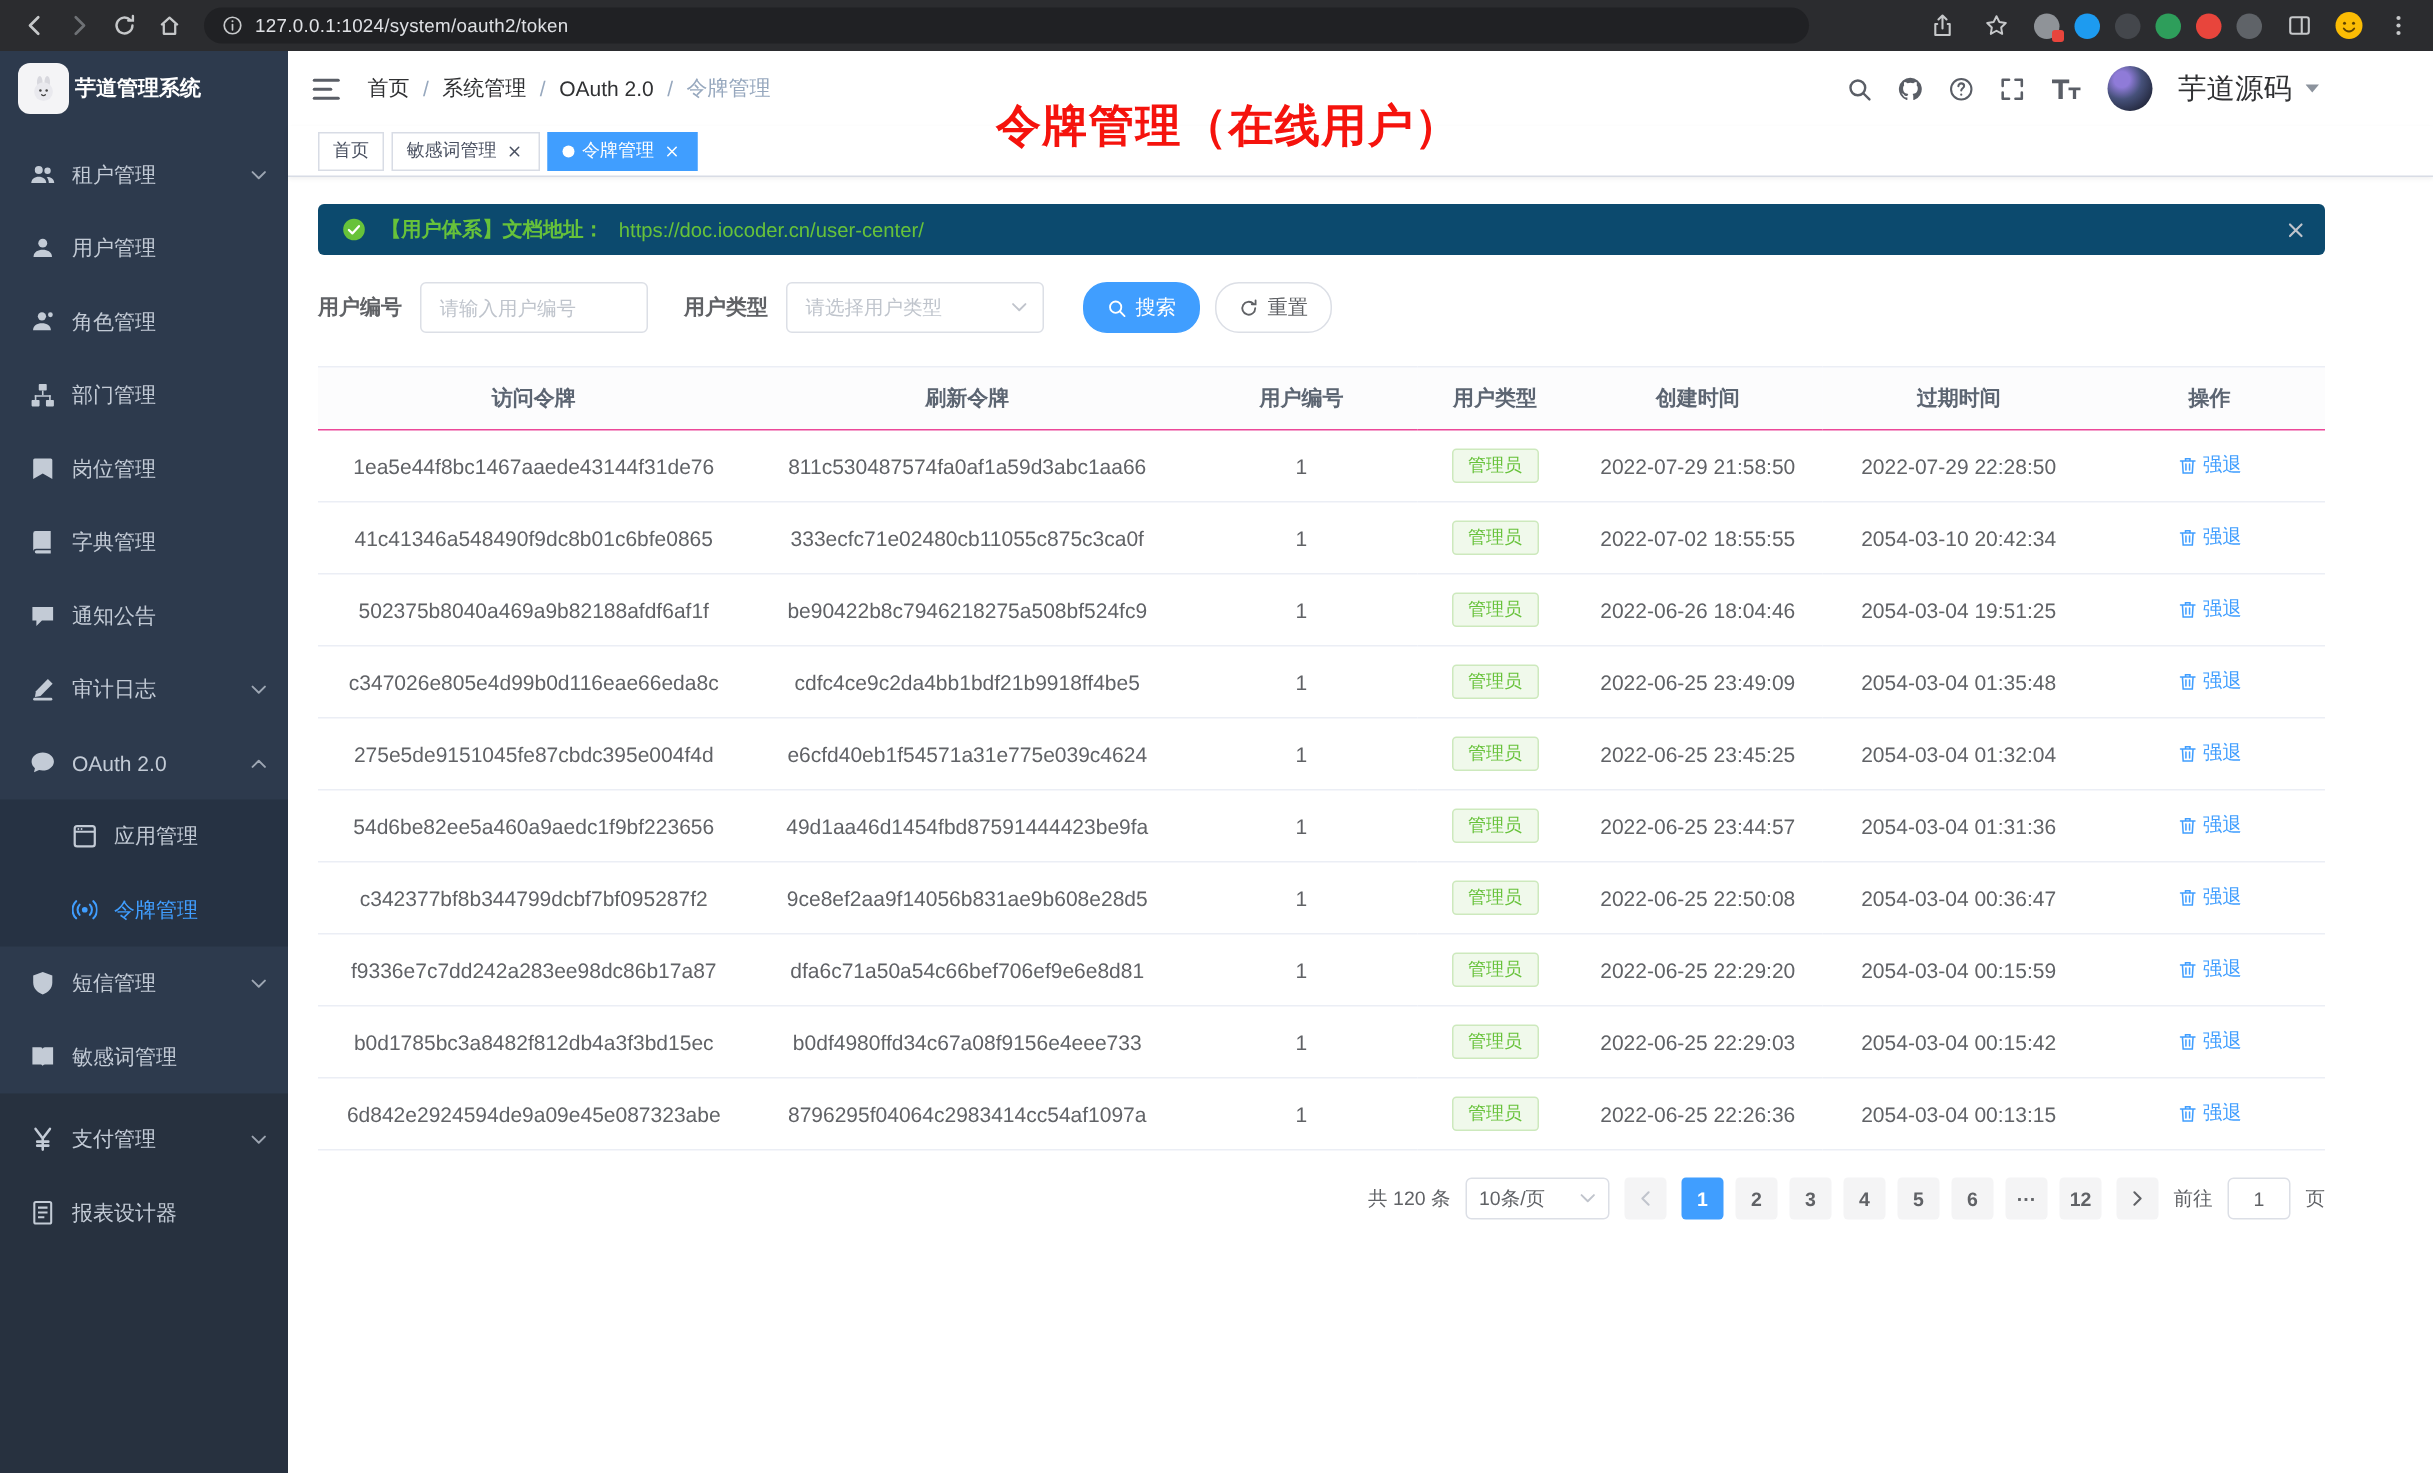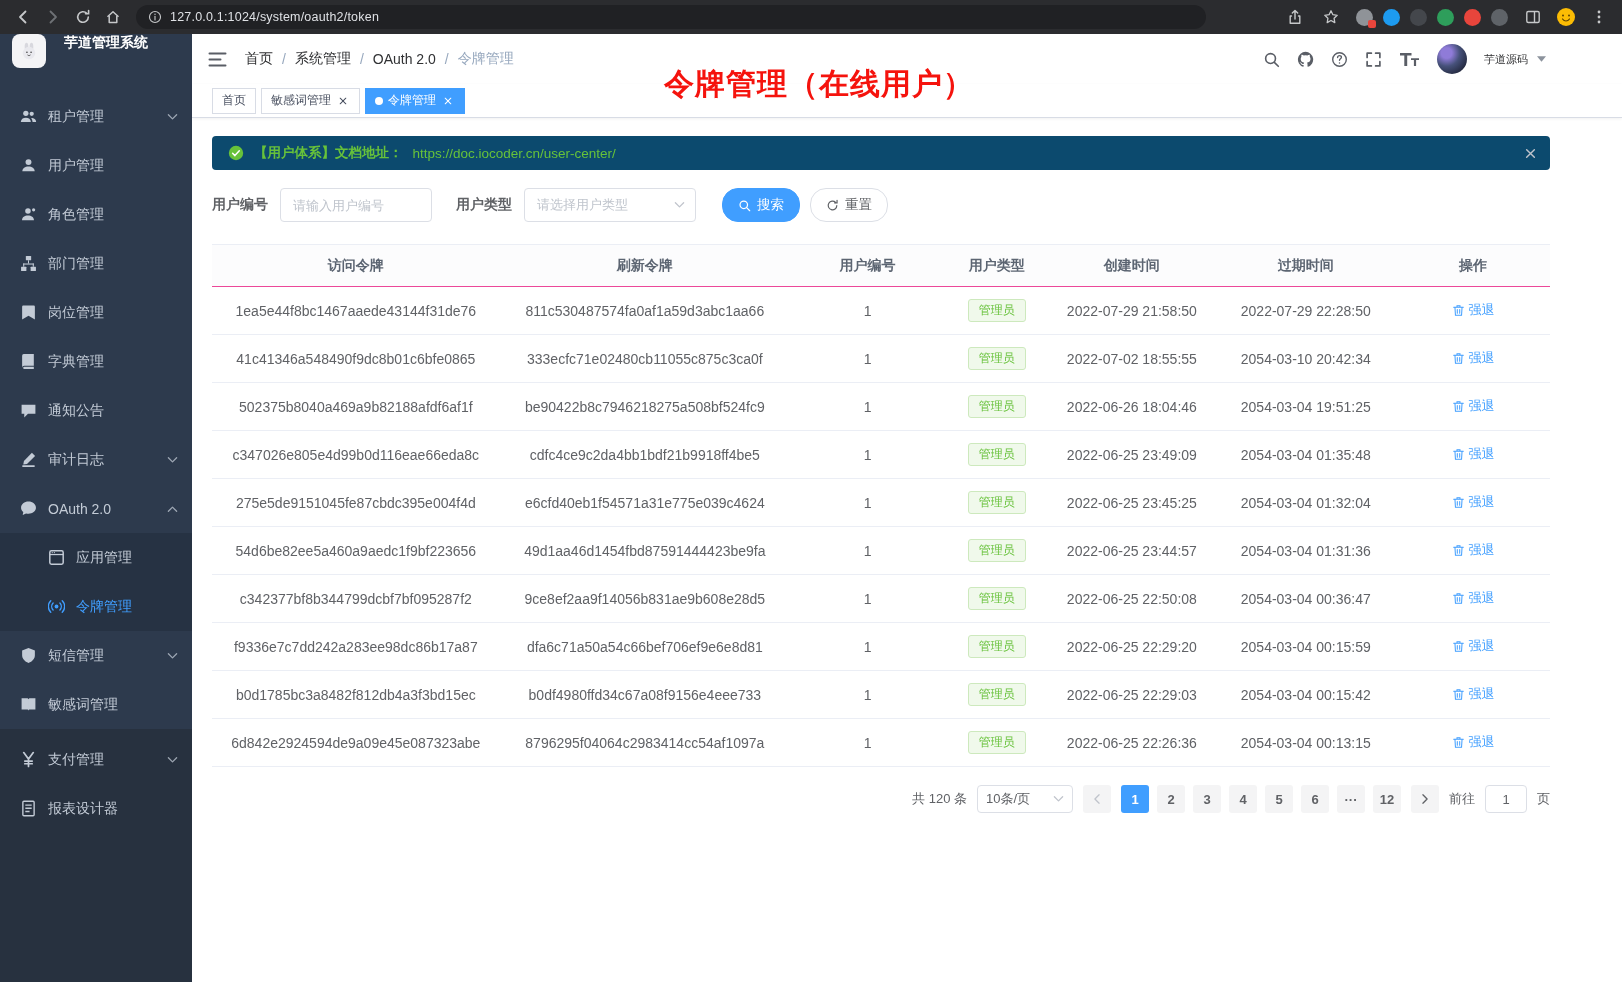--- a/index.html
+++ b/index.html
@@ -20,21 +20,21 @@
   [data-icon] svg{width:100%;height:100%;display:block;}
   .url-pill{width:1070px;height:24px;background:#202124;border-radius:12px;display:flex;align-items:center;gap:8px;padding:0 12px;margin-left:6px;flex:none;cursor:text;}
   .url-text{font-size:12.5px;color:#dfe1e5;letter-spacing:.2px;white-space:nowrap;}
   .browser-right{margin-left:auto;display:flex;align-items:center;gap:10px;}
   .ext-cluster{display:inline-flex;align-items:center;gap:10px;margin:0 2px;}
   .ext-dot{position:relative;width:17px;height:17px;border-radius:50%;display:inline-block;cursor:pointer;}
   .ext-badge{position:absolute;right:-3px;bottom:-2px;width:8px;height:8px;border-radius:2px;display:block;}
   
   .app{display:flex;height:948px;}
   .sidebar{width:192px;flex:none;background:#2d3a4d;color:#c3cbd6;display:flex;flex-direction:column;}
-  .logo-row{height:50px;display:flex;align-items:flex-start;gap:18px;padding:0 12px;flex:none;}
+  .logo-row{height:50px;display:flex;align-items:center;gap:4px;padding:0 12px;flex:none;}
   .logo-box{width:34px;height:34px;border-radius:8px;background:#f4f4f6;display:flex;align-items:center;justify-content:center;flex:none;overflow:hidden;}
   .logo-title{color:#fff;font-size:14px;font-weight:700;white-space:nowrap;}
   .menu{padding-top:8px;}
   .menu-item{height:49px;display:flex;align-items:center;padding:0 14px 0 20px;font-size:14px;cursor:pointer;white-space:nowrap;}
   .mi-icon{width:17px;height:17px;margin-right:11px;display:inline-flex;flex:none;}
   .mi-label{flex:1;overflow:hidden;text-overflow:ellipsis;}
   .mi-chevron{width:11px;height:8px;margin-left:6px;opacity:.75;display:inline-flex;flex:none;}
   .menu-item.sub{padding-left:48px;background:#263243;}
   .menu-item.active{color:#409eff;}
   .sidebar-bottom{flex:1;background:#27313f;padding-top:6px;}
@@ -44,21 +44,21 @@
   .hamburger{width:19px;height:15px;color:#5a5e66;display:inline-flex;cursor:pointer;flex:none;}
   .breadcrumb{margin-left:18px;display:flex;align-items:center;gap:9px;font-size:14px;color:#303133;}
   .crumb{cursor:pointer;font-weight:400;}
   .crumb.last{color:#97a8be;cursor:default;}
   .crumb-sep{color:#97a8be;}
   .nav-right{margin-left:auto;display:flex;align-items:center;gap:17px;color:#5a5e66;}
   .n-icon{width:17px;height:17px;display:inline-flex;cursor:pointer;}
   .n-icon.wide{width:21px;}
   .user-avatar{width:30px;height:30px;border-radius:50%;cursor:pointer;flex:none;
     background:radial-gradient(circle at 32% 30%,#8f7bd8 0 18%,#46517a 45%,#23283d 80%);}
-  .user-name{font-size:11px;color:#303133;cursor:pointer;}
+  .user-name{font-size:19px;color:#303133;cursor:pointer;}
   .n-caret{width:9px;height:6px;display:inline-flex;color:#8c939d;cursor:pointer;margin-left:-8px;}
   .tagsbar{height:34px;display:flex;align-items:center;gap:5px;padding:0 20px;border-bottom:1px solid #d8dce5;box-shadow:0 1px 3px rgba(0,0,0,.06);flex:none;}
   .tag{height:26px;display:inline-flex;align-items:center;gap:5px;padding:0 9px;border:1px solid #d8dce5;background:#fff;color:#495060;font-size:12px;cursor:pointer;}
   .tag.active{background:#409eff;border-color:#409eff;color:#fff;}
   .tag-dot{width:8px;height:8px;border-radius:50%;background:#fff;flex:none;}
   .tag-close{width:14px;height:14px;display:inline-flex;align-items:center;justify-content:center;border-radius:50%;}
   .tag-close .iclose{width:8px;height:8px;display:inline-flex;}
   
   .content{padding:18px 72px 20px 20px;}
   .alert{height:34px;background:#0c4a6e;border-radius:4px;display:flex;align-items:center;gap:10px;padding:0 16px;position:relative;}

